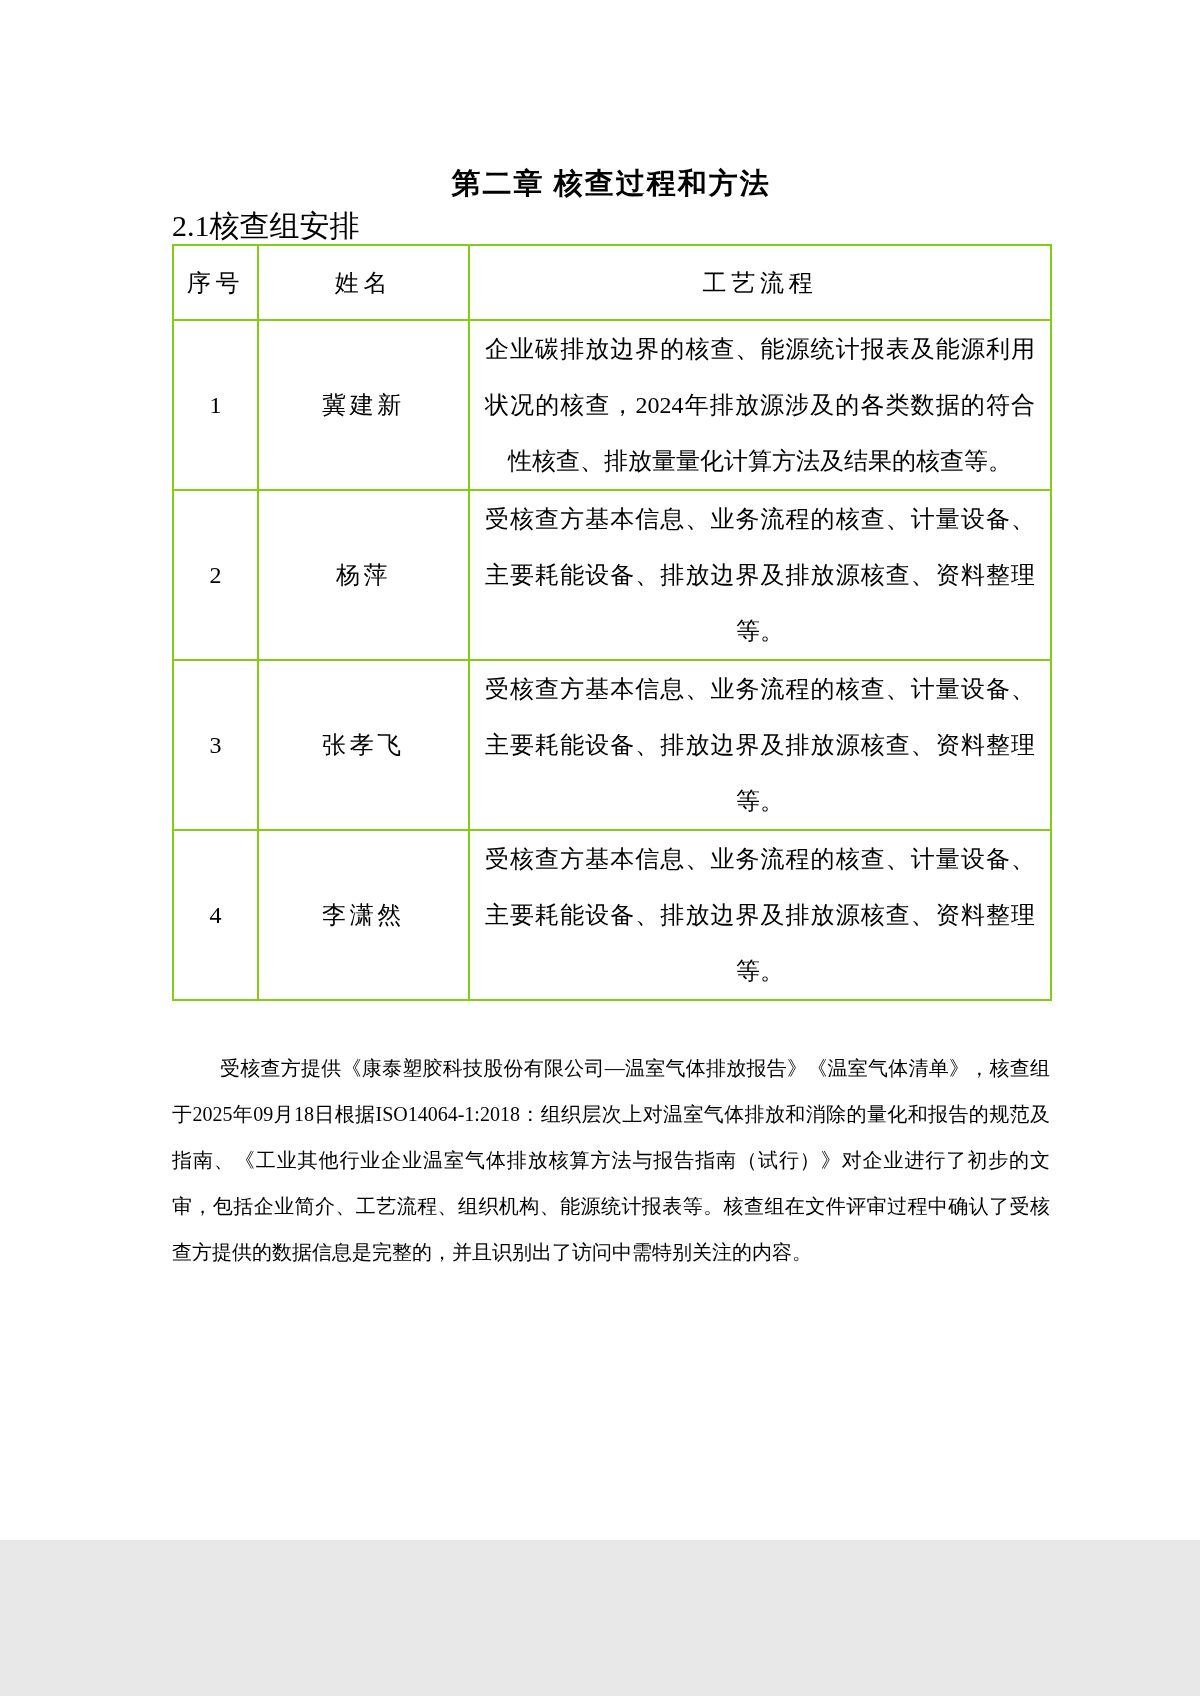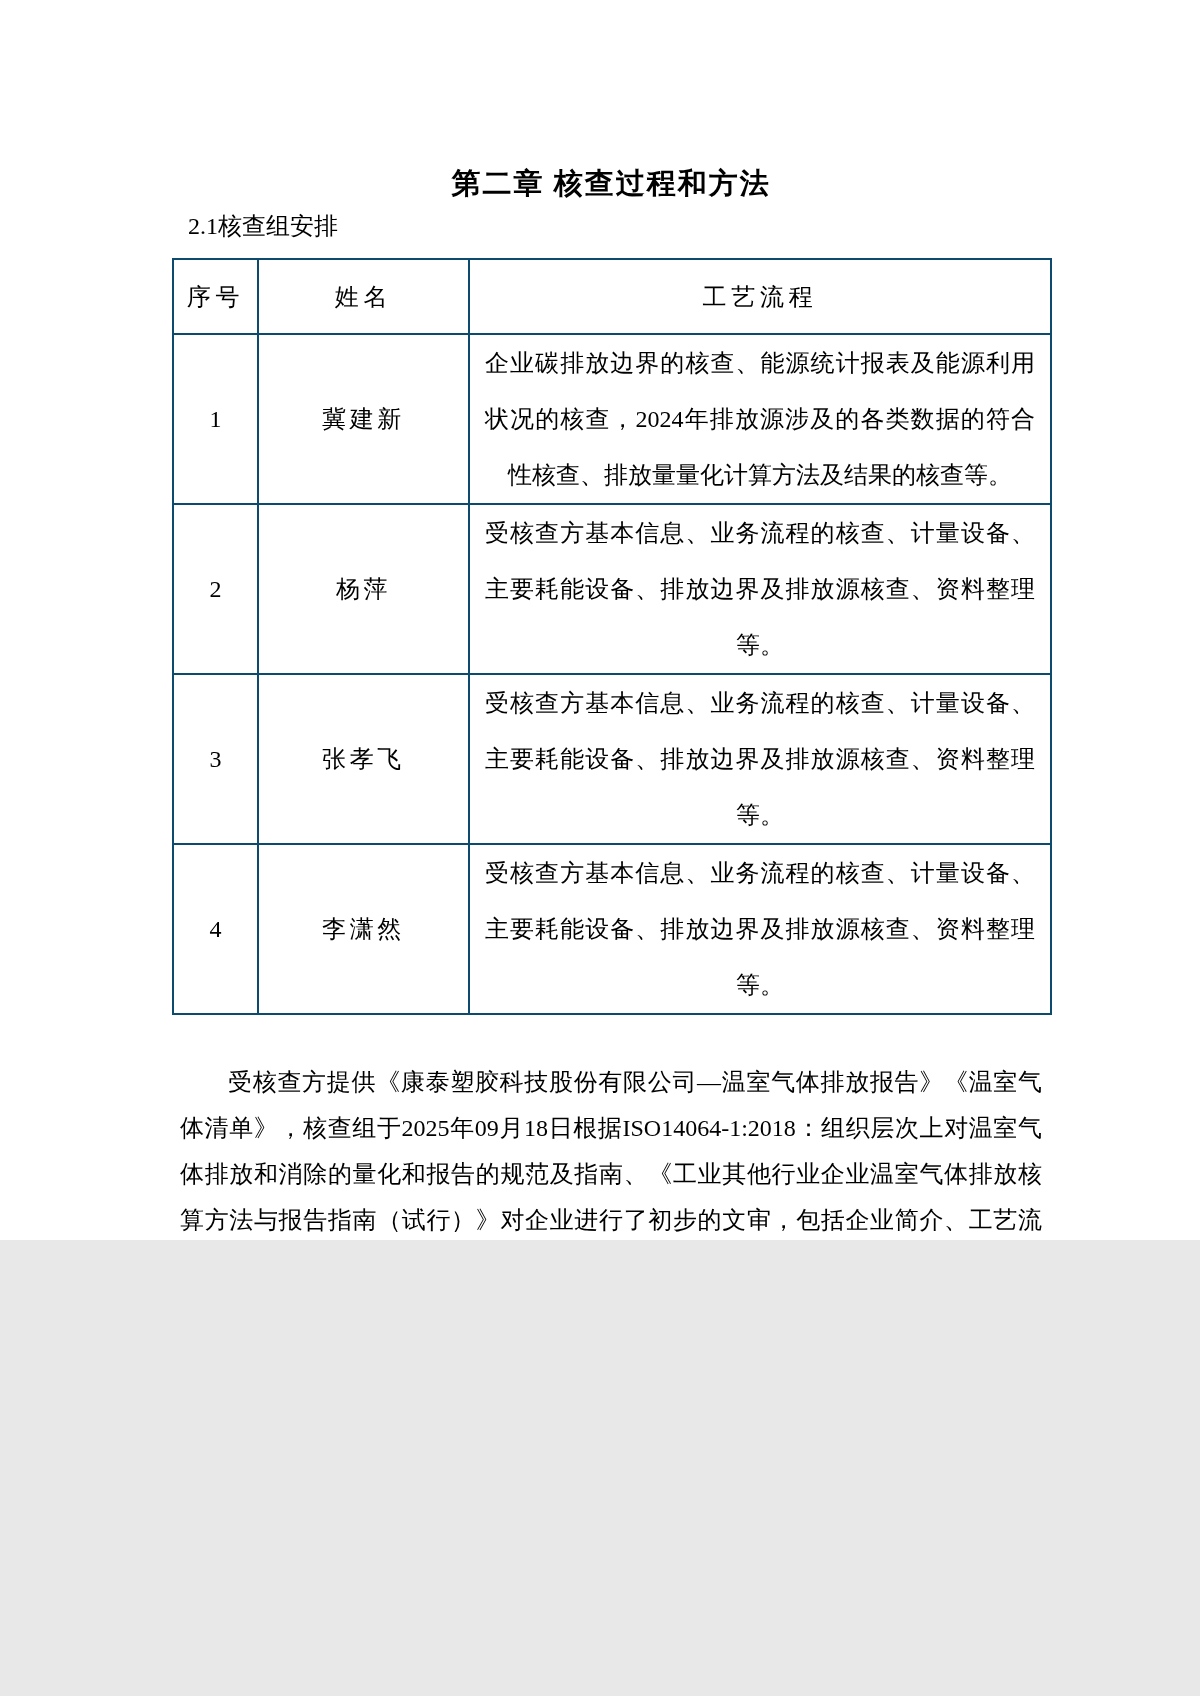--- a/index.html
+++ b/index.html
@@ -1,19 +1,19 @@
 <!DOCTYPE html>
 <html><head>
 <meta charset="utf-8">
 <style>
   html, body { margin: 0; padding: 0; background: #e8e8e8; }
   .page {
     position: relative;
     width: 1200px;
-    height: 1240px;
+    height: 1540px;
     margin: 0 auto;
     background: #ffffff;
     color: #000000;
     font-family: "Liberation Serif", "DejaVu Serif", serif;
     overflow: hidden;
   }
   .content {
     position: absolute;
     left: 172px;
     top: 0;
@@ -22,39 +22,39 @@
   .doc-title {
     margin: 0;
     padding-top: 164px;
     font-size: 29px;
     line-height: 38px;
     font-weight: bold;
     text-align: center;
     letter-spacing: 2px;
   }
   .sec-heading {
-    margin: 16px;
-    font-size: 24px;
+    margin: 0;
+    font-size: 30px;
     font-weight: normal;
     line-height: 32px;
     text-align: left;
   }
   .sec-21 { margin-top: 8px; }
   .sec-22 { margin-top: 26px; }
   .sec-23 { margin-top: 42px; }
 
   table.team-table {
     border-collapse: collapse;
     table-layout: fixed;
     width: 878px;
     margin-top: 2px;
   }
   table.team-table th,
   table.team-table td {
-    border: 2px solid #0c4a6e;
+    border: 2px solid #84cc16;
     font-size: 24px;
     font-weight: normal;
     vertical-align: middle;
   }
   col.col-no   { width: 85px; }
   col.col-name { width: 211px; }
   col.col-duty { width: 582px; }
   table.team-table th {
     height: 71px;
     text-align: center;
@@ -67,22 +67,22 @@
   }
   td.cell-name-style { letter-spacing: 0.15em; }
   td.cell-duty-style {
     padding: 0 15px;
     line-height: 56px;
     text-align: justify;
     text-align-last: center;
   }
 
   .body-para {
-    margin: 8px;
-    font-size: 24px;
+    margin: 0;
+    font-size: 20px;
     line-height: 46px;
     text-align: justify;
   }
   .para-22 { margin-top: 44px; text-indent: 48px; }
   .para-23 { margin-top: 20px; }
 
   .page-num {
     position: absolute;
     top: 1590px;
     left: 0;

